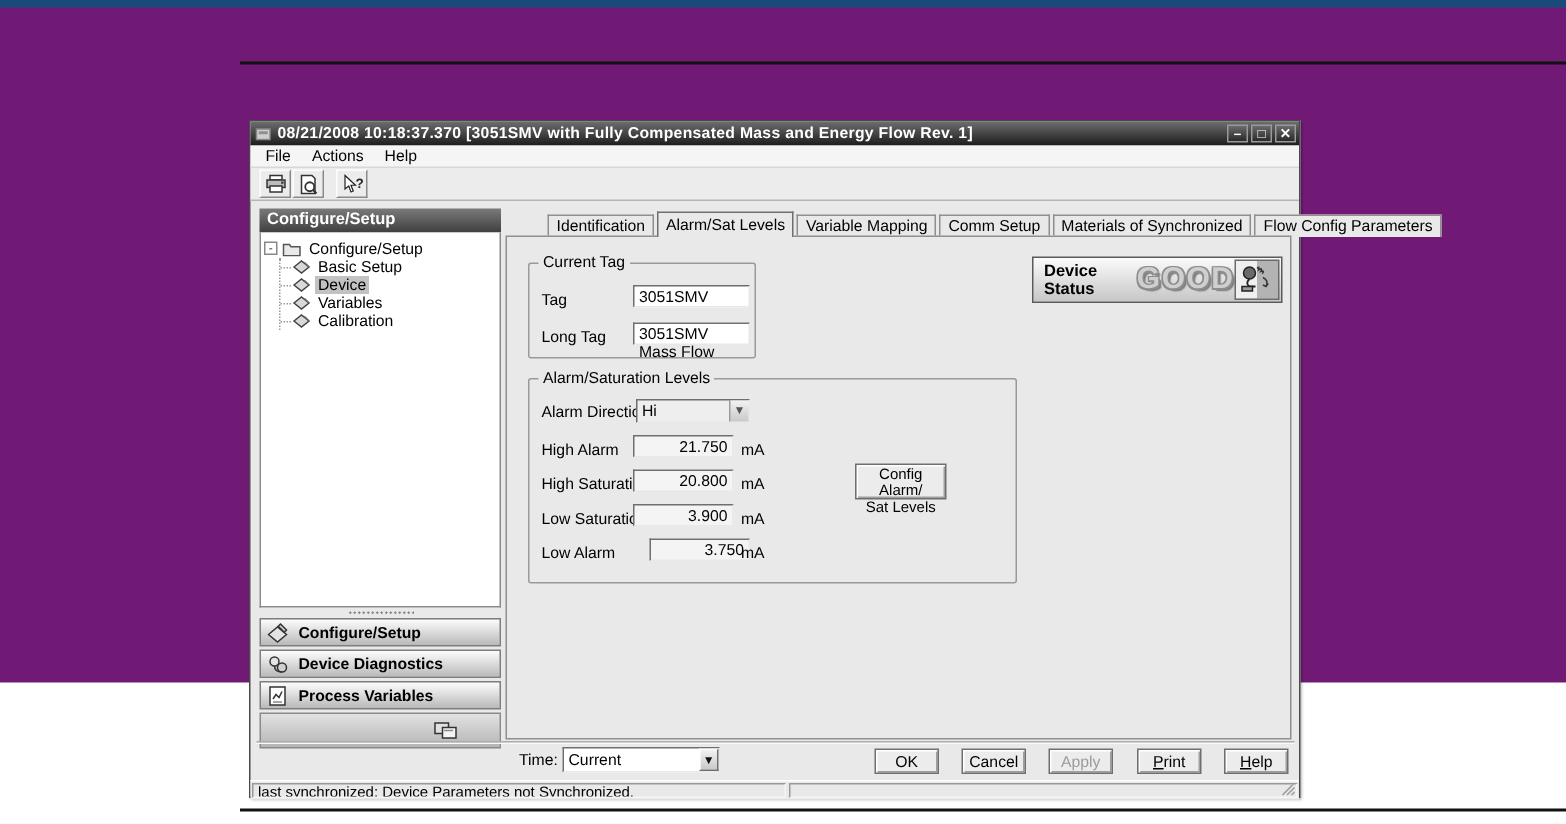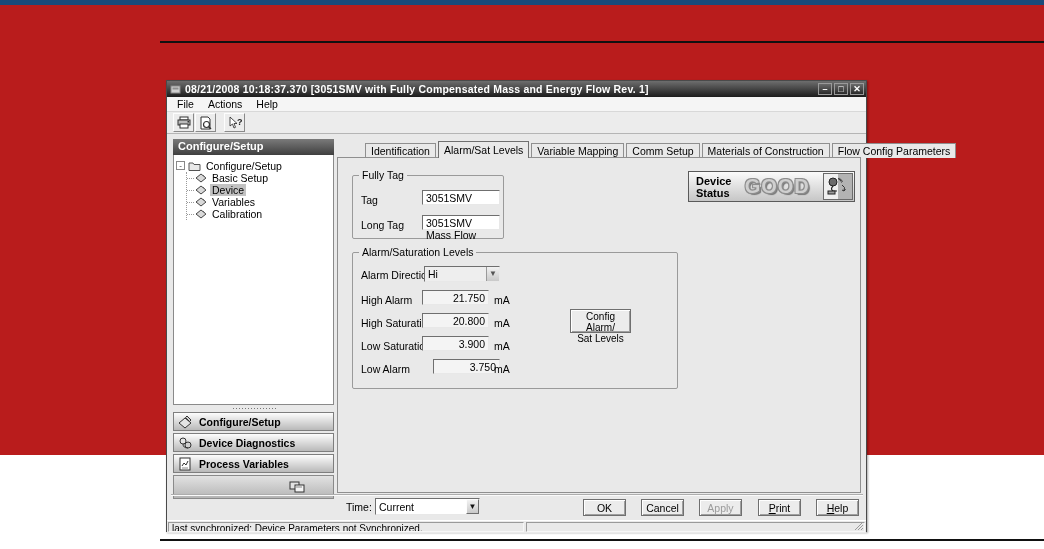--- a/index.html
+++ b/index.html
@@ -1,17 +1,17 @@
 <!DOCTYPE html>
 <html><head>
 <meta charset="utf-8">
 <style>
   * { margin:0; padding:0; box-sizing:border-box; }
   html,body { width:1044px; height:549px; background:#fff; font-family:"Liberation Sans", sans-serif; overflow:hidden; }
-  .page { position:relative; width:1044px; height:455px; background:#b91c1c; }
+  .page { position:relative; width:1044px; height:455px; background:#701a75; }
   .top-navy { position:absolute; left:0; top:0; width:1044px; height:5px; }
   .rule { position:absolute; height:2px; background:#111; }
   .rule-top { left:160px; top:41px; width:884px; }
   .rule-bottom { left:160px; top:539px; width:884px; }
 
   
   .window { position:absolute; left:166px; top:80px; width:701px; height:452px; background:#e9e9e9; border:1px solid #4a4a4a; box-shadow:1px 1px 2px rgba(0,0,0,.35); font-size:11px; color:#000; }
   .titlebar { position:absolute; left:0; top:0; width:100%; height:16px; background:linear-gradient(#6e6e6e,#1c1c1c); color:#fff; font-weight:bold; display:flex; align-items:center; padding:0 3px; }
   .titlebar .win-icon { width:11px; height:11px; margin-right:4px; flex:0 0 auto; }
   .title-text { white-space:nowrap; overflow:hidden; font-size:10.5px; letter-spacing:.2px; }
@@ -54,21 +54,21 @@
 
   .combo { position:absolute; border:1px solid; border-color:#6f6f6f #e8e8e8 #e8e8e8 #6f6f6f; background:#eee; font-size:10.5px; display:flex; align-items:center; }
   .combo .combo-text { flex:1 1 auto; padding:0 3px; white-space:nowrap; overflow:hidden; }
   .combo .combo-arrow { width:13px; align-self:stretch; background:linear-gradient(#f2f2f2,#c9c9c9); border-left:1px solid #9a9a9a; font-size:8px; color:#555; text-align:center; line-height:13px; }
   .combo.enabled { background:#fff; }
   .combo.enabled .combo-arrow { color:#111; border:1px solid; border-color:#fdfdfd #6f6f6f #6f6f6f #fdfdfd; }
 
   
   .status-banner { position:absolute; left:350px; top:13px; width:167px; height:31px; background:linear-gradient(#fbfbfb,#c6c6c6); border:1px solid #5a5a5a; display:flex; align-items:center; }
   .status-label { font-weight:bold; font-size:11px; line-height:12px; padding-left:7px; }
-  .status-value { flex:1 1 auto; text-align:center; font-weight:bold; font-size:20px; color:#cfcfcf; letter-spacing:1px; text-shadow:-1px -1px 0 #8d8d8d, 1px -1px 0 #8d8d8d, -1px 1px 0 #8d8d8d, 1px 1px 0 #8d8d8d, 2px 2px 1px #777; }
+  .status-value { flex:1 1 auto; text-align:right; font-weight:bold; font-size:20px; color:#cfcfcf; letter-spacing:1px; text-shadow:-1px -1px 0 #8d8d8d, 1px -1px 0 #8d8d8d, -1px 1px 0 #8d8d8d, 1px 1px 0 #8d8d8d, 2px 2px 1px #777; }
   .status-art { width:30px; height:27px; margin-right:1px; background:linear-gradient(to right,#efefef 50%,#b3b3b3 50%); border:1px solid #6a6a6a; display:flex; align-items:center; justify-content:center; }
 
   .push-btn { background:#ececec; border:1px solid #6f6f6f; box-shadow:inset 1px 1px 0 #fff, inset -1px -1px 0 #9f9f9f; font-size:10.5px; font-family:"Liberation Sans",sans-serif; }
   .config-btn { position:absolute; left:217px; top:56px; width:61px; height:24px; line-height:11px; font-size:10px; padding-top:1px; }
 
   
   .footer-sep { position:absolute; left:4px; top:413px; width:692px; height:1px; background:#adadad; box-shadow:0 1px 0 #fafafa; }
   .footer { position:absolute; left:0; top:414px; width:100%; height:25px; }
   .footer .time-lbl { position:absolute; left:179px; top:6px; font-size:10.5px; }
   .footer .time-combo { left:208px; top:3px; width:105px; height:17px; }
@@ -236,28 +236,28 @@
             </svg>
         </span>
       </div>
     </div>
 
     <div class="tabstrip">
       <span class="tab">Identification</span>
       <span class="tab active">Alarm/Sat Levels</span>
       <span class="tab">Variable Mapping</span>
       <span class="tab">Comm Setup</span>
-      <span class="tab">Materials of Construction</span>
+      <span class="tab">Materials of Synchronized</span>
       <span class="tab">Flow Config Parameters</span>
     </div>
 
     <div class="panel">
 
       <div class="groupbox" style="left:14px; top:17px; width:152px; height:64px;">
-        <span class="group-title">Fully Tag</span>
+        <span class="group-title">Current Tag</span>
         <span class="lbl" style="left:8px; top:18px;">Tag</span>
         <div class="field" style="left:69px; top:14px; width:78px; height:15px;">3051SMV</div>
         <span class="lbl" style="left:8px; top:43px;">Long Tag</span>
         <div class="field" style="left:69px; top:39px; width:78px; height:15px;">3051SMV Mass Flow</div>
       </div>
 
       <div class="status-banner">
         <span class="status-label">
           <span>Device</span><br><span>Status</span>
         </span>

